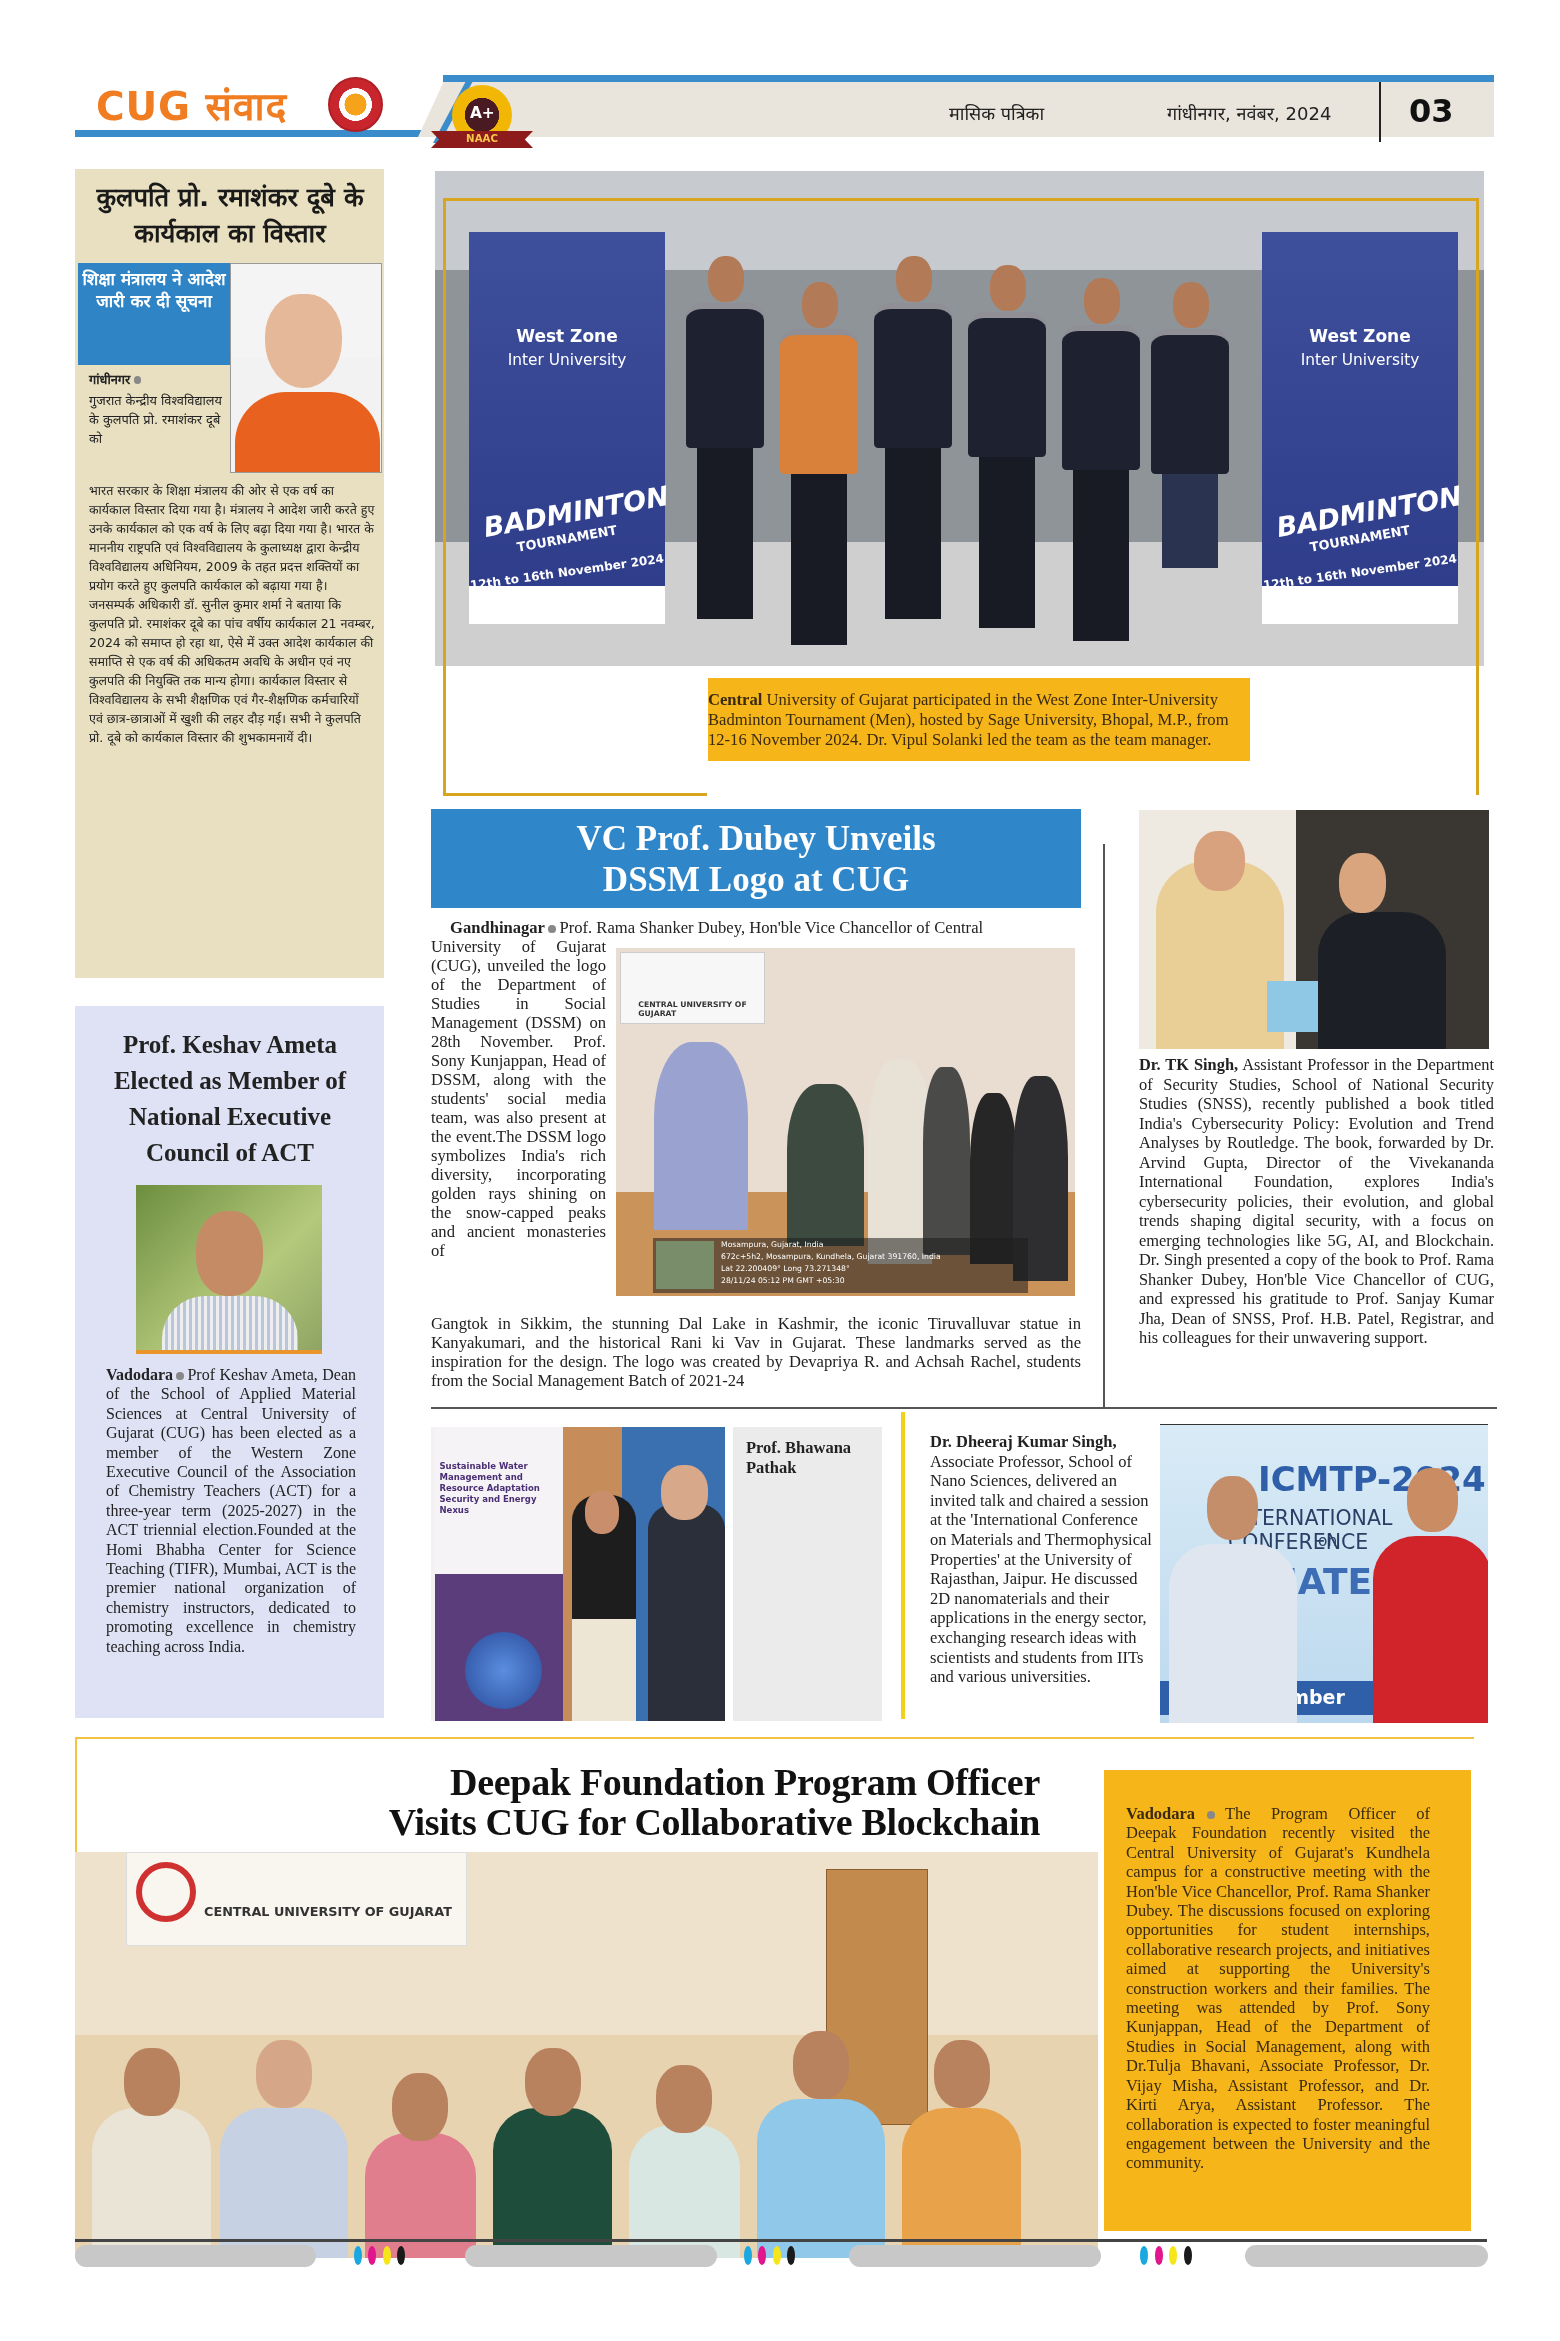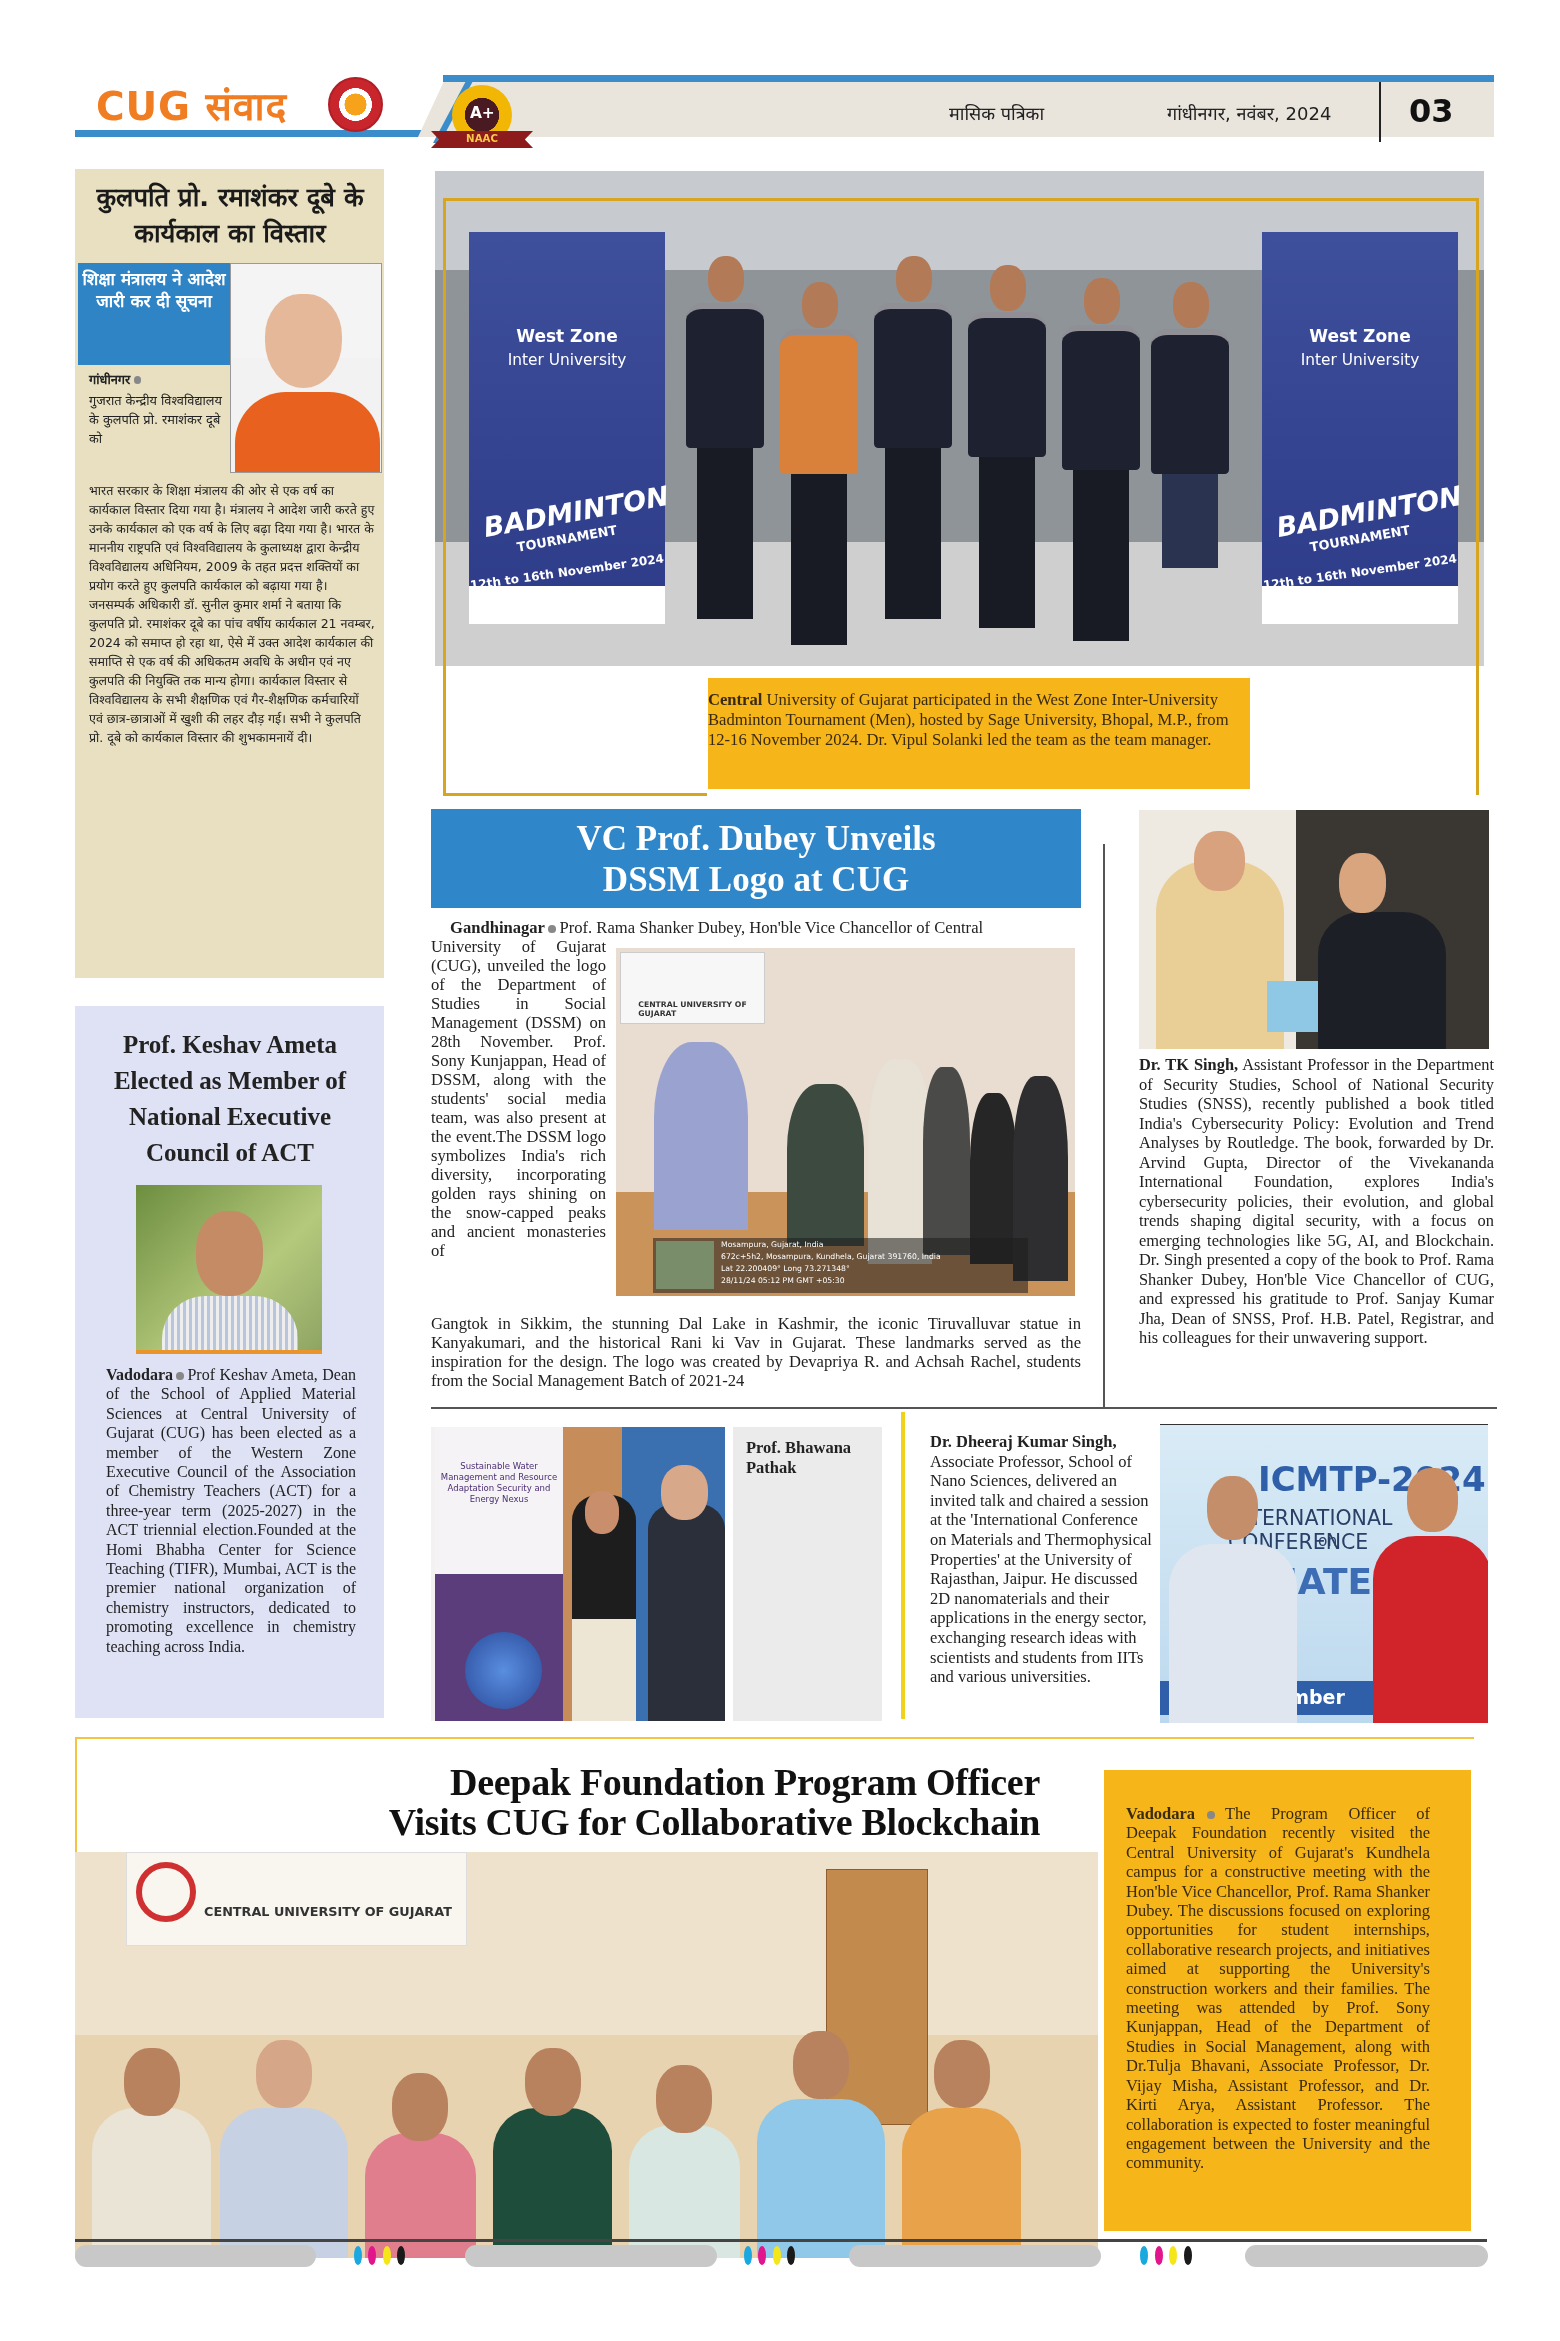--- a/index.html
+++ b/index.html
@@ -53,21 +53,21 @@
   .banner .b4 { position: absolute; top: 299px; left: 0; width: 100%; font-size: 12.8px; font-weight: bold; transform: rotate(-10deg); }
   .banner .b5 { position: absolute; top: 333px; left: 0; width: 100%; font-size: 12px; font-weight: bold; transform: rotate(-8deg); }
   .banner .b6 { position: absolute; bottom: 0; left: 0; width: 100%; height: 38px; background: #fff; }
   .player { position: absolute; top: 85px; width: 85px; height: 375px; }
   .player .h { position: absolute; left: 25.6px; top: 0; width: 36px; height: 46px; border-radius: 45%; background: #b37a57; }
   .player .t { position: absolute; left: 4.3px; top: 47px; width: 78px; height: 145px; border-radius: 17px 17px 4.3px 4.3px; background: #1e2130; border-top: 6.8px solid #8f8f95; }
   .player .l { position: absolute; left: 15.4px; top: 192px; width: 56px; height: 171px; background: #181a24; }
   .badm-frame-top { left: 443px; top: 198px; width: 1036px; height: 3.4px; background: #d8a521; }
   .badm-frame-left { left: 443px; top: 198px; width: 3.4px; height: 597px; background: #d8a521; }
   .badm-frame-right { left: 1476px; top: 198px; width: 3.4px; height: 597px; background: #d8a521; }
-  .badm-caption { left: 708px; top: 678px; width: 542px; height: 111px; background: #f6b519; padding: 12px 4px 0 0; font-size: 16.6px; line-height: 20px; color: #3a2a10; }
+  .badm-caption { left: 708px; top: 678px; width: 542px; height: 83px; background: #f6b519; padding: 12px 4px 0 0; font-size: 16.6px; line-height: 20px; color: #3a2a10; }
   .badm-frame-bottom { left: 443px; top: 793px; width: 264px; height: 3.4px; background: #d8a521; }
 
   
   .dssm-title { left: 431px; top: 809px; width: 650px; height: 99px; background: #2f86c8; color: #fff; text-align: center; font-weight: bold; font-size: 35px; line-height: 41px; padding-top: 8.5px; }
   .dssm-body-top { left: 431px; top: 918px; width: 650px; font-size: 16.6px; line-height: 19px; text-align: justify; color: #222; }
   .dssm-body-left { left: 431px; top: 937px; width: 175px; font-size: 16.6px; line-height: 19px; text-align: justify; color: #222; }
   .dssm-body-bottom { left: 431px; top: 1314px; width: 650px; font-size: 16.6px; line-height: 19px; text-align: justify; color: #222; }
   .dssm-photo { left: 616px; top: 948px; width: 459px; height: 348px; background: linear-gradient(#e9ddd1 0 70%, #c9935a 70%); overflow: hidden; }
   .dssm-sign { position: absolute; left: 4.3px; top: 4.3px; width: 145px; height: 72px; background: #f7f7f7; border: 0.9px solid #ccc; font-family: "DejaVu Sans", sans-serif; font-size: 7.7px; font-weight: bold; color: #333; padding: 47px 0 0 17px; }
   .dssm-person { position: absolute; border-radius: 40% 40% 0 0; }
@@ -83,21 +83,21 @@
   .tk-photo .p2h { position: absolute; left: 200px; top: 43px; width: 47px; height: 60px; border-radius: 45%; background: #d8a57f; }
   .tk-photo .book { position: absolute; left: 128px; top: 171px; width: 51px; height: 51px; background: #8fc8e4; }
   .tk-body { left: 1139px; top: 1055px; width: 355px; font-size: 16.4px; line-height: 19.5px; text-align: justify; color: #222; }
 
   
   .h-divider { left: 431px; top: 1407px; width: 1066px; height: 1.7px; background: #555; }
 
   
   .bhawana-photo { left: 431px; top: 1427px; width: 294px; height: 294px; background: linear-gradient(90deg, #f3f1f1 0 40%, #c68c5a 40% 65%, #3a6fb0 65%); overflow: hidden; }
   .bhawana-photo .poster { position: absolute; left: 4.3px; top: 0; width: 128px; height: 294px; background: linear-gradient(#f5f3f6 0 50%, #5a3d7a 50%); }
-  .bhawana-photo .poster-t { position: absolute; left: 8.5px; top: 34px; width: 119px; font-family: "DejaVu Sans", sans-serif; font-size: 8.5px; font-weight: normal; color: #4a2f74; line-height: 11px; text-align: center; }
+  .bhawana-photo .poster-t { position: absolute; left: 8.5px; top: 34px; width: 119px; font-family: "DejaVu Sans", sans-serif; font-size: 8.5px; font-weight: bold; color: #4a2f74; line-height: 11px; }
   .bhawana-photo .globe { position: absolute; left: 34px; top: 205px; width: 77px; height: 77px; border-radius: 50%; background: radial-gradient(circle, #5a8ee0, #2a4a9a); }
   .bhawana-photo .w { position: absolute; left: 141px; top: 68px; width: 64px; height: 226px; border-radius: 25.6px 25.6px 0 0; background: linear-gradient(#1d1d1d 0 55%, #eee6d4 55%); }
   .bhawana-photo .wh { position: absolute; left: 154px; top: 64px; width: 34px; height: 43px; border-radius: 45%; background: #c98f6c; }
   .bhawana-photo .m { position: absolute; left: 217px; top: 77px; width: 77px; height: 217px; border-radius: 25.6px 25.6px 0 0; background: #2b2f3a; }
   .bhawana-photo .mh { position: absolute; left: 230px; top: 38px; width: 47px; height: 55px; border-radius: 45%; background: #d7a88a; }
   .bhawana-text-box { left: 733px; top: 1427px; width: 149px; height: 294px; background: #ebebeb; }
   .bhawana-text { left: 746px; top: 1438px; width: 136px; font-size: 16.5px; line-height: 19.6px; color: #222; }
   .yellow-rule { left: 901px; top: 1412px; width: 4.3px; height: 307px; background: #f1d21a; }
 
   

